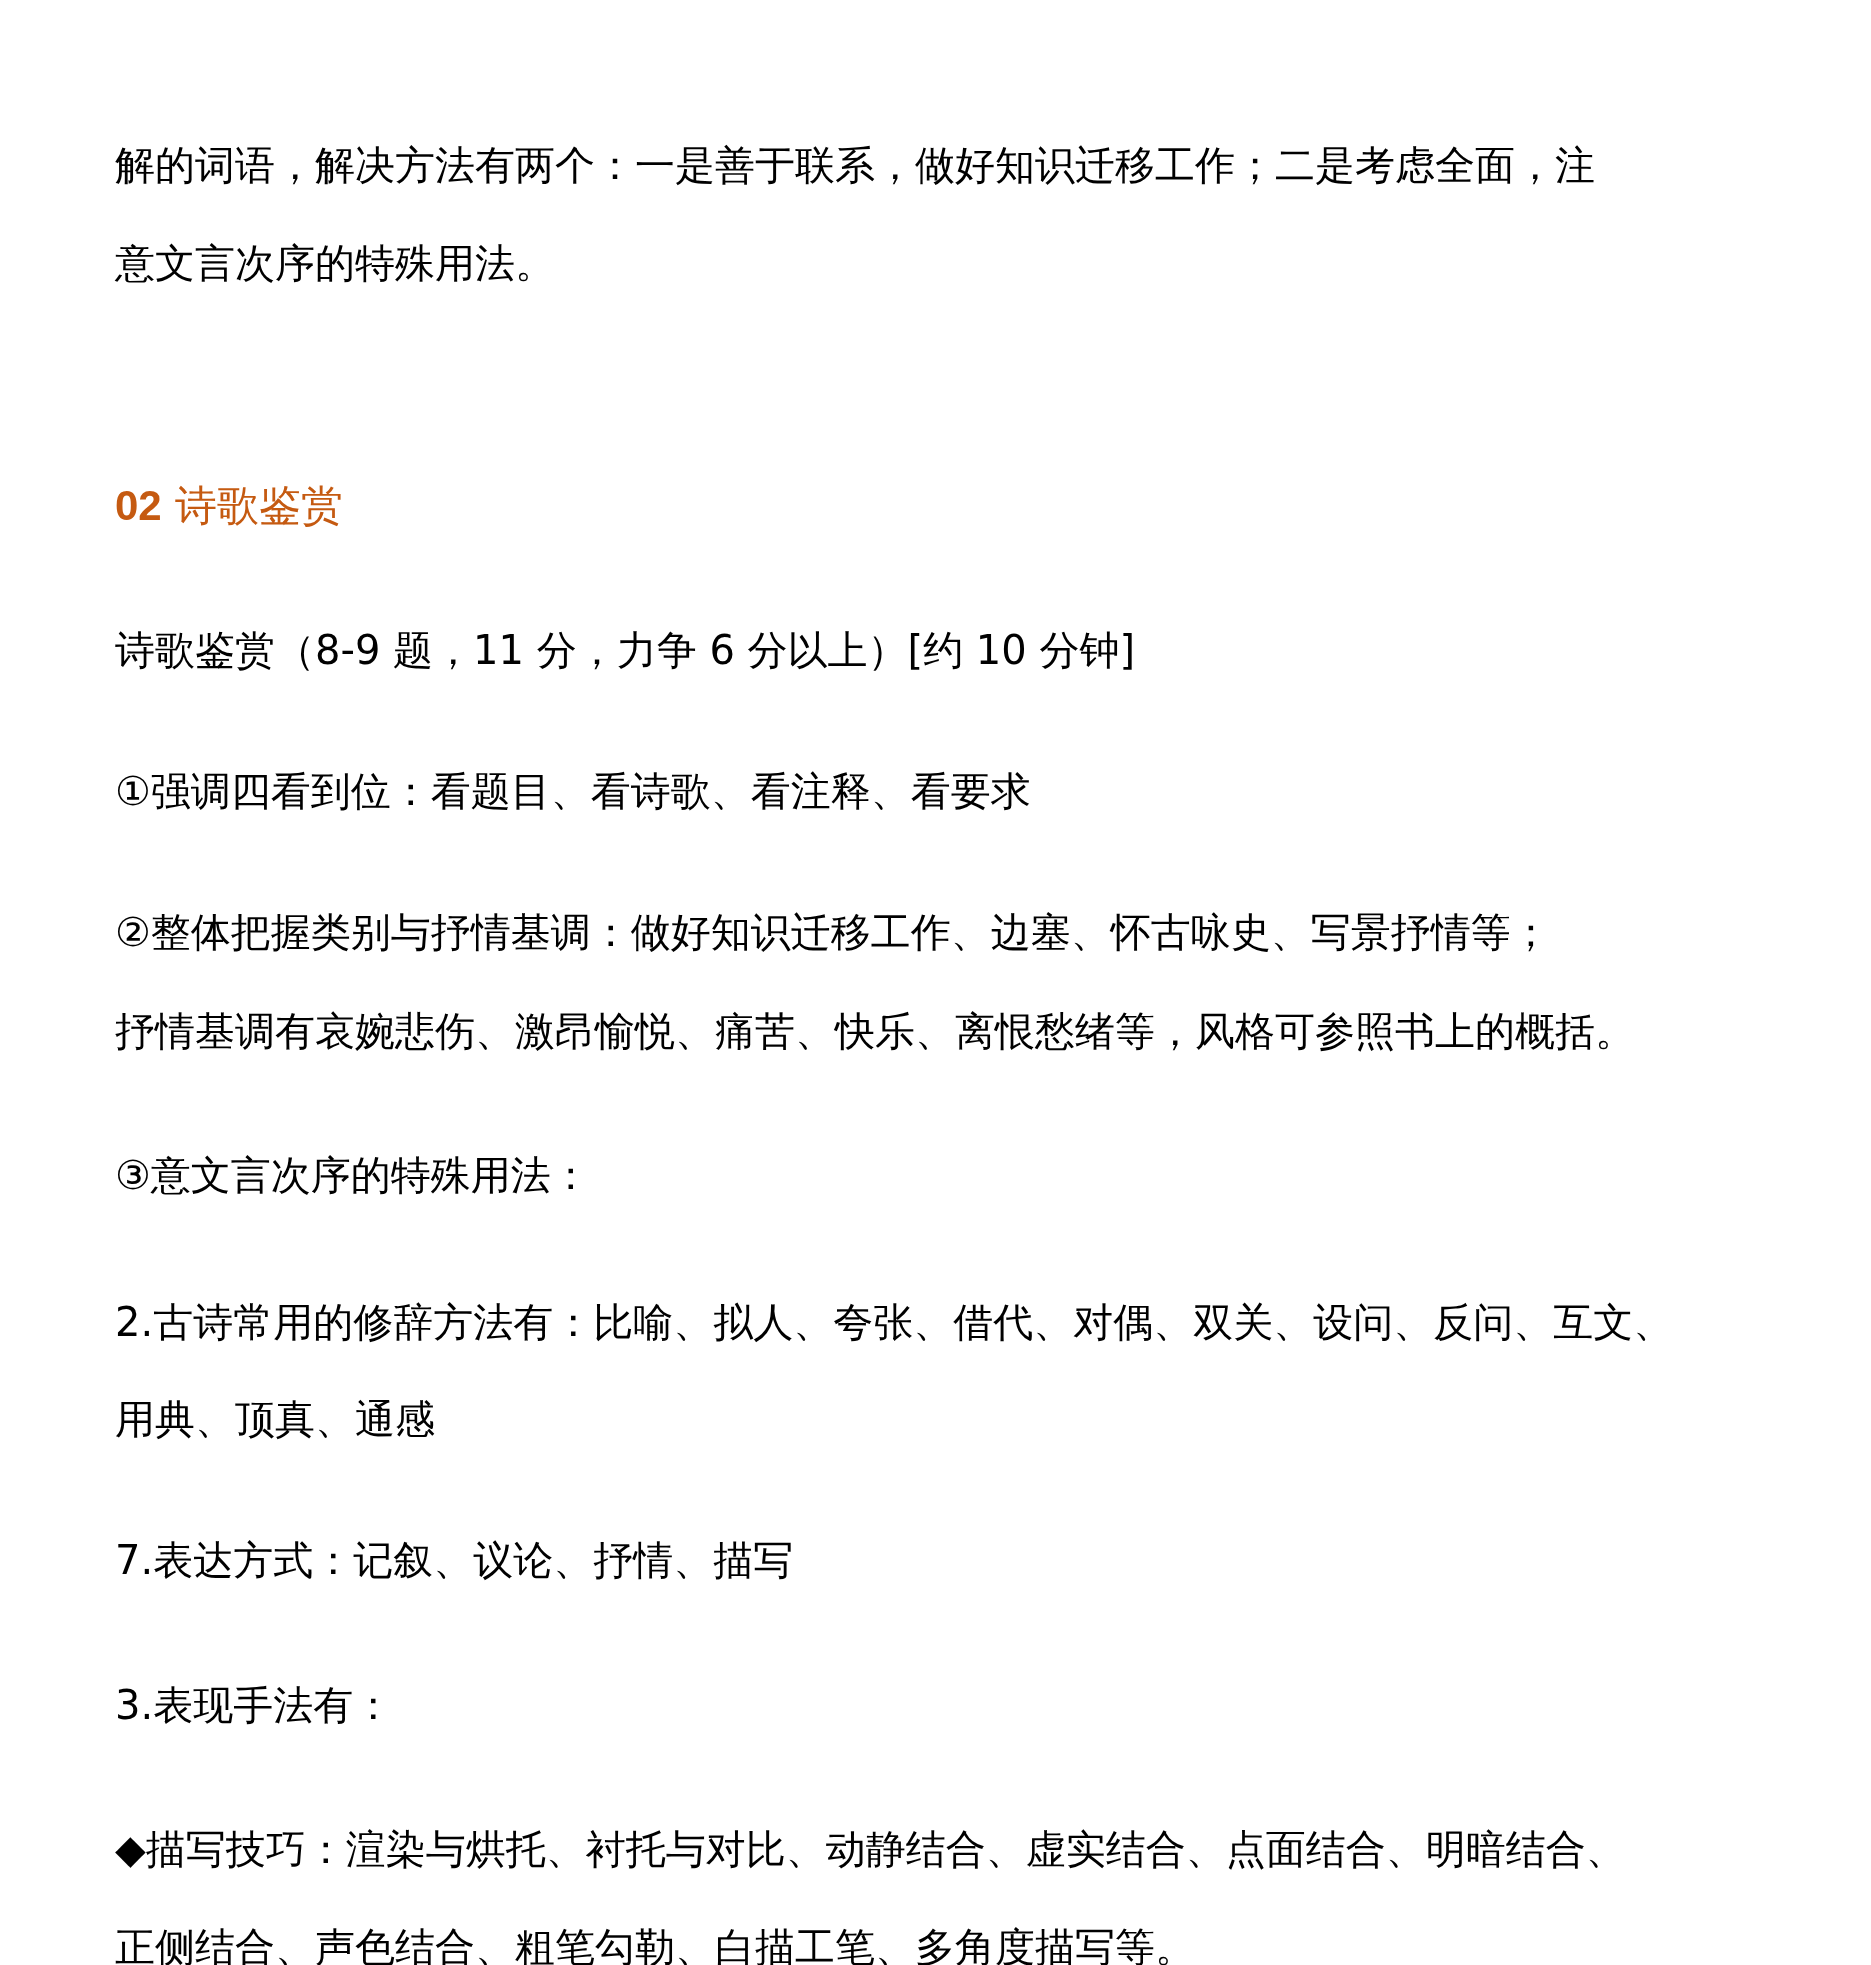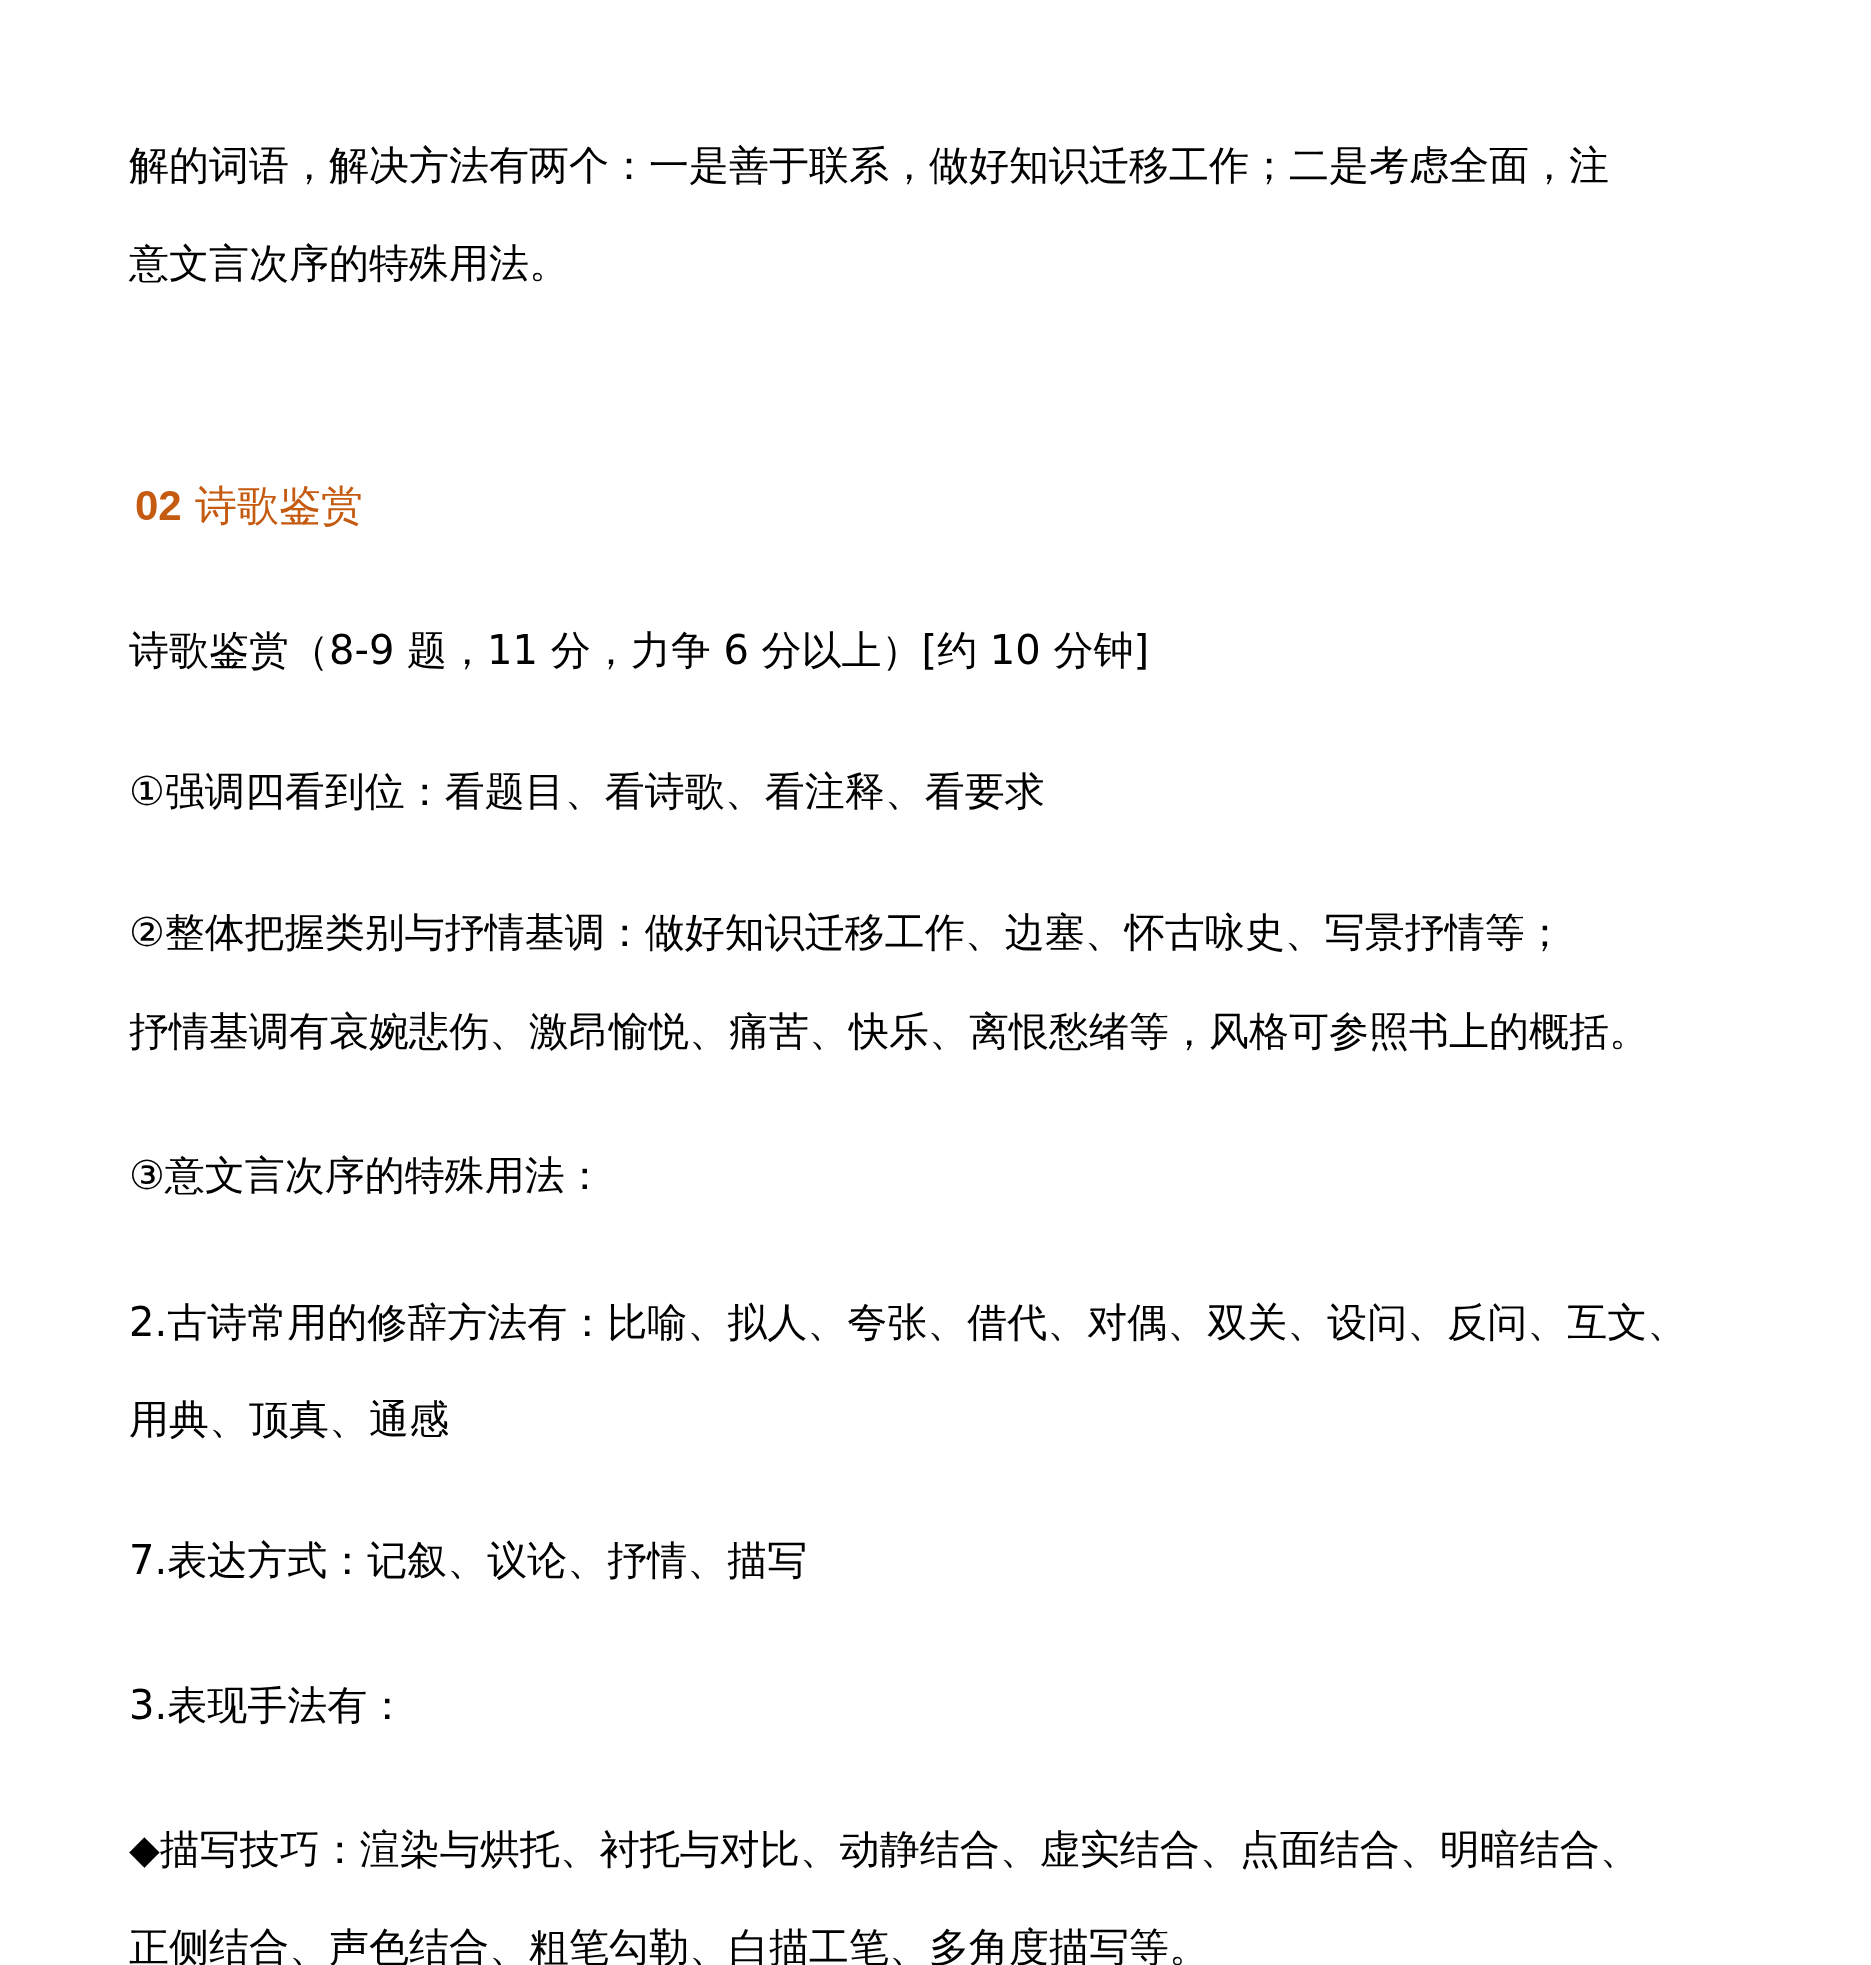--- a/index.html
+++ b/index.html
@@ -1,20 +1,20 @@
 <!DOCTYPE html>
 <html style="font-size:6.3px"><head>
 <meta charset="utf-8">
 <style>
   html, body { margin: 0; padding: 0; background: #ffffff; }
   body { width: 1872px; height: 2647px; position: relative; overflow: hidden;
          font-family: "DejaVu Sans", "Liberation Sans", sans-serif; color: #000; }
-  .line { position: absolute; left: 129px; white-space: nowrap;
+  .line { position: absolute; left: 115px; white-space: nowrap;
           font-size: 40px; line-height: 55px; height: 55px; }
-  .heading { color: #C55A11; font-size: 42px; margin-left: 6px; }
+  .heading { color: #C55A11; font-size: 42px; }
   .heading .num { font-family: "Liberation Sans", sans-serif; font-weight: bold; }
   .diamond { display: inline-block; }
 </style>
 </head>
 <body>
 
 <div>
 
   <div class="line" style="top:138px">解的词语，解决方法有两个：一是善于联系，做好知识迁移工作；二是考虑全面，注</div>
   <div class="line" style="top:236px">意文言次序的特殊用法。</div>

